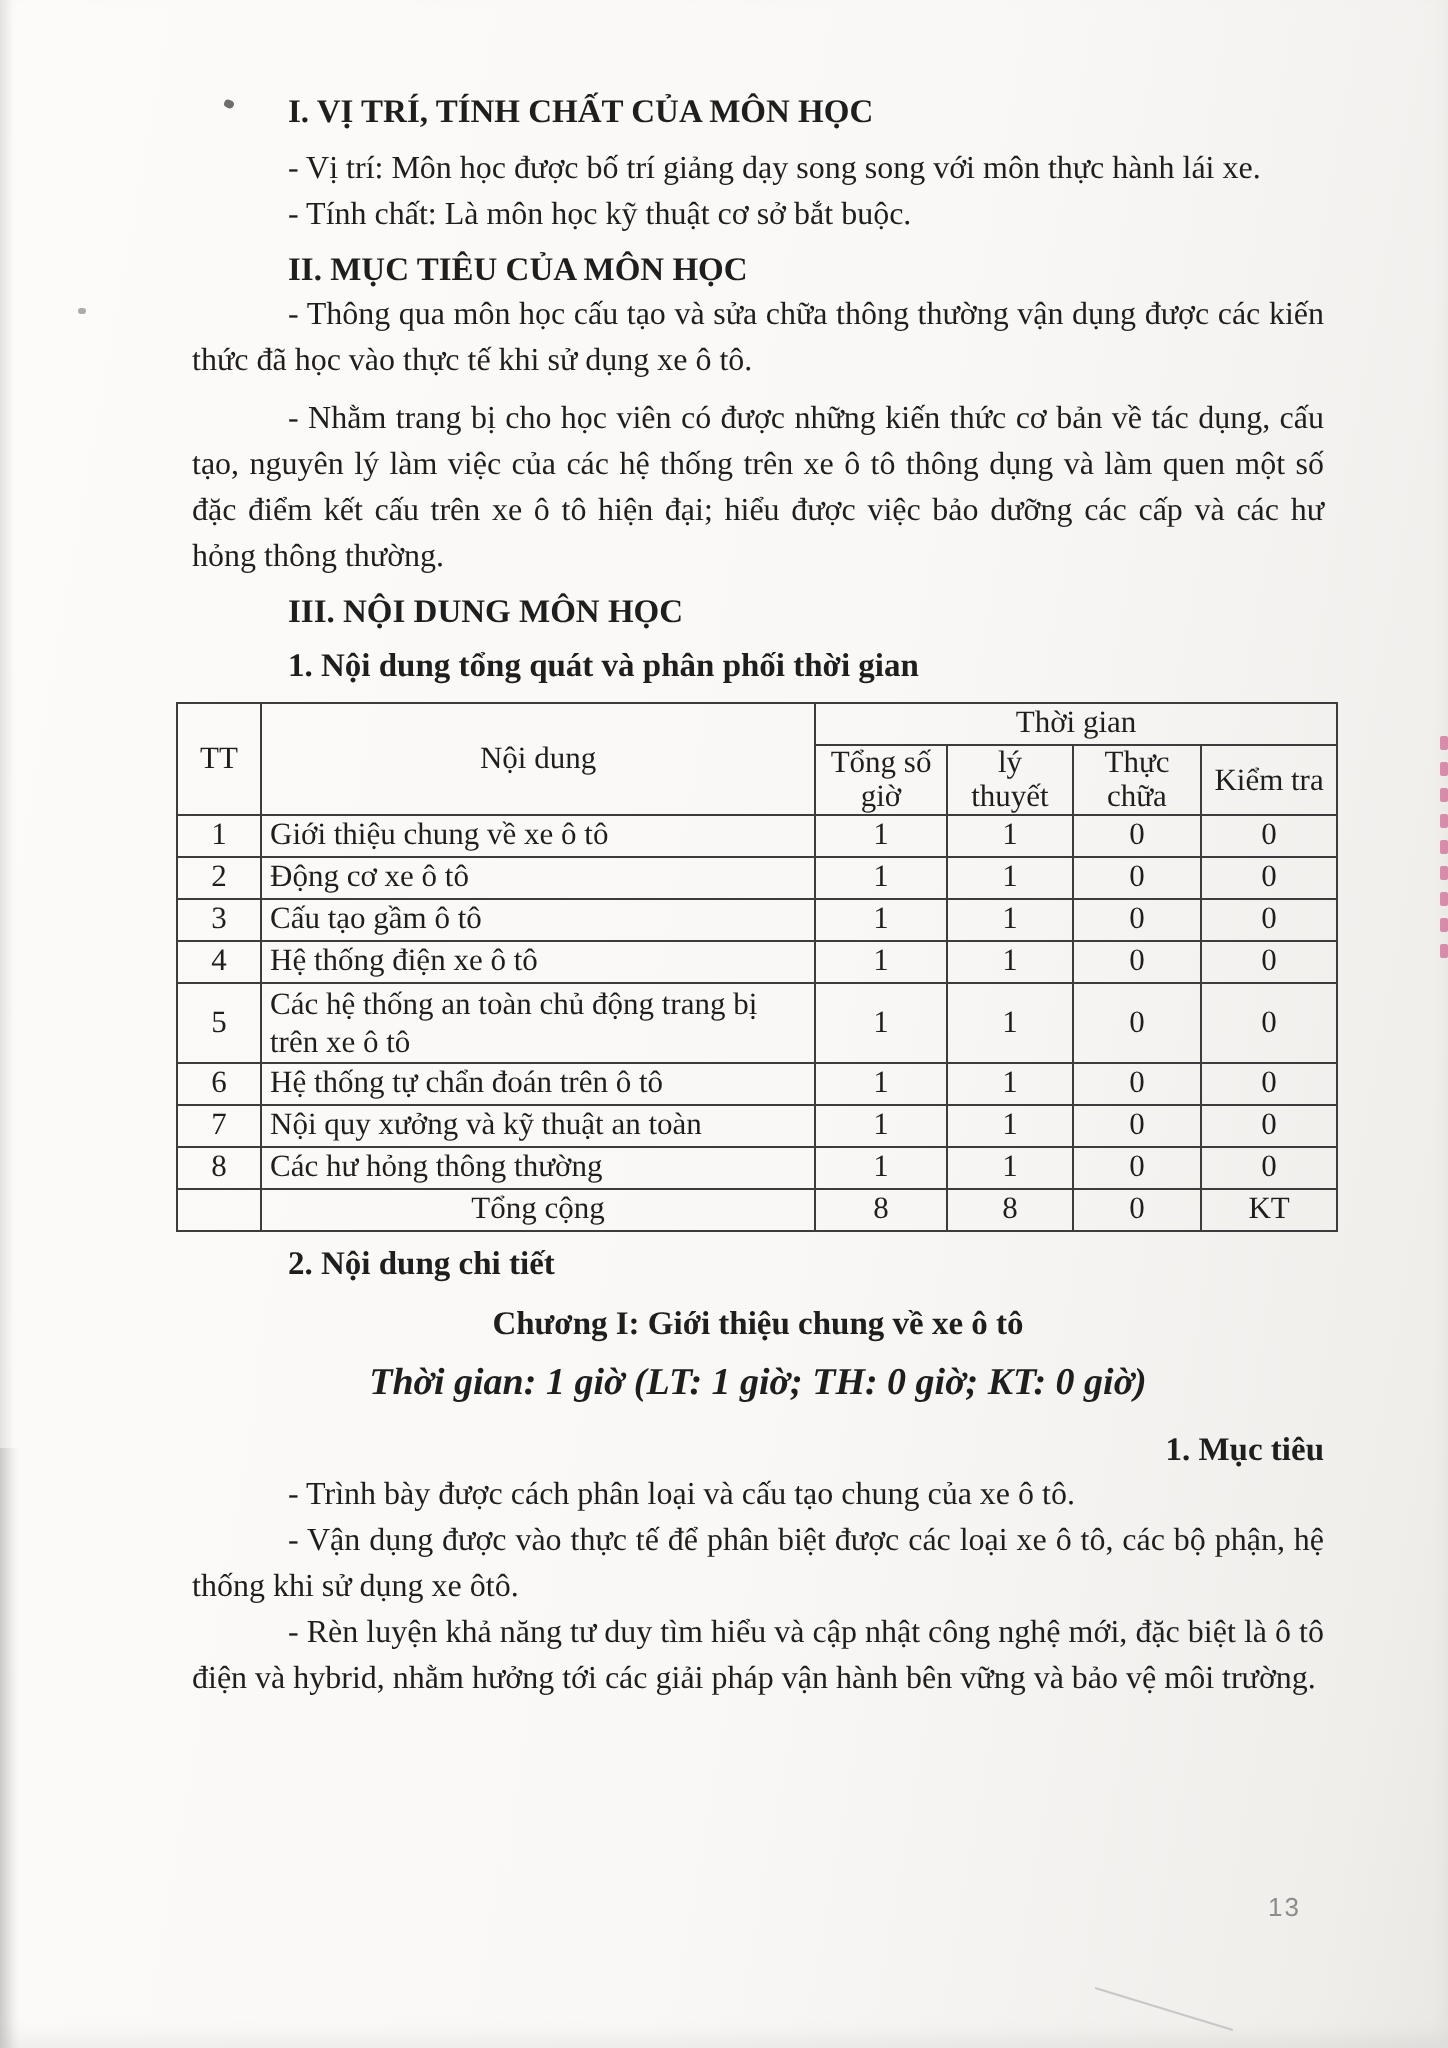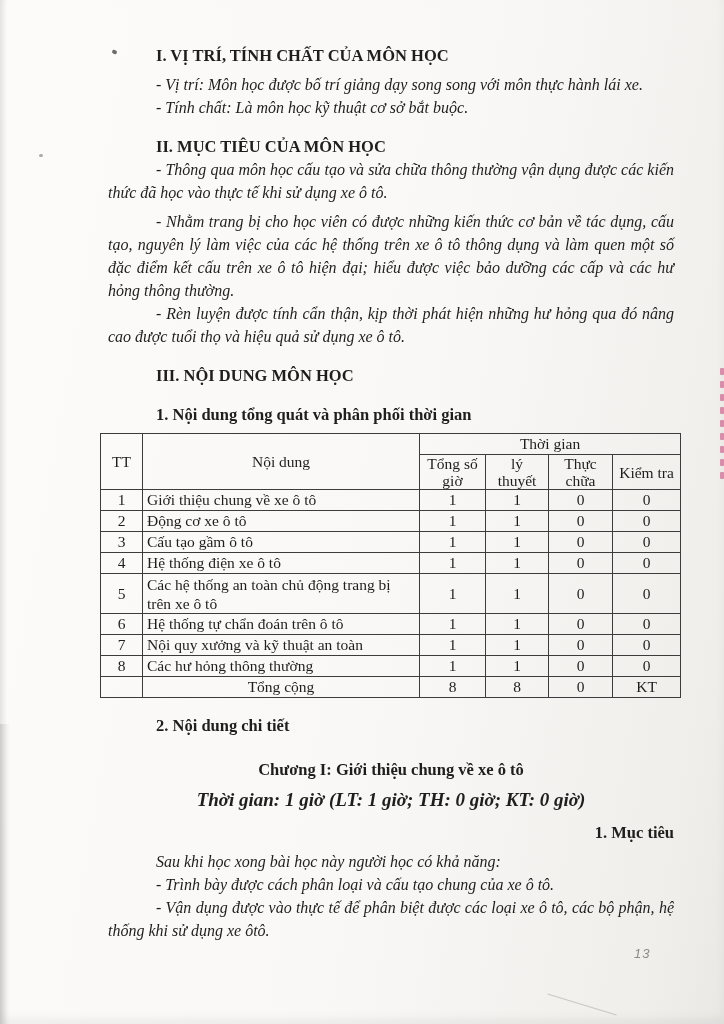--- a/index.html
+++ b/index.html
@@ -15,31 +15,31 @@
   }
   .edge-left{
     position:absolute;left:0;top:0;bottom:0;width:7px;
     background:linear-gradient(to right,rgba(60,60,60,0.10),rgba(60,60,60,0));
   }
   .edge-left-bottom{
     position:absolute;left:0;bottom:0;width:10px;height:300px;
     background:linear-gradient(to right,rgba(60,60,60,0.14),rgba(60,60,60,0));
   }
   .content{
-    position:absolute;left:108px;top:44px;width:566px;
+    position:absolute;left:96px;top:44px;width:566px;
   }
   p{margin:0;font-size:16px;line-height:23px;text-align:justify;}
-  .indent{text-indent:48px;font-style:italic;}
+  .indent{text-indent:48px;}
   .heading{
     font-weight:bold;font-size:16.5px;line-height:23px;
     text-indent:48px;text-align:left;
   }
-  .mt6{margin-top:6px;} .mt8{margin-top:16px;} .mt10{margin-top:10px;text-align:right;}
+  .mt6{margin-top:6px;} .mt8{margin-top:4px;} .mt10{margin-top:10px;text-align:right;}
   .center{text-align:center;text-indent:0;}
-  .chapter-title{font-weight:bold;font-size:16.5px;line-height:23px;margin-top:21px;}
+  .chapter-title{font-weight:bold;font-size:16.5px;line-height:23px;margin-top:7px;}
   .chapter-time{font-weight:bold;font-style:italic;font-size:19px;line-height:23px;margin-top:7px;}
 
   table.schedule{
     border-collapse:collapse;
     margin:7px 0 0 -8px;
     width:580px;
     table-layout:fixed;
     font-size:15.5px;
   }
   table.schedule th, table.schedule td{
@@ -54,21 +54,21 @@
   tr.subhead th{height:34px;line-height:17px;}
   td.c{text-align:center;}
   td.name{text-align:left;line-height:20px;}
   tr.r{height:21px;}
   tr.r-tall{height:40px;}
   tr.r-tall td.name{line-height:19px;}
 
   .page-number{
     position:absolute;left:634px;top:946px;
     font-family:"Liberation Sans","DejaVu Sans",sans-serif;
-    font-size:13px;color:#8c8c8c;letter-spacing:1px;font-style:italic;
+    font-size:13px;color:#8c8c8c;letter-spacing:1px;
   }
   .edge-marks{position:absolute;right:0;top:368px;width:5px;height:120px;}
   .edge-marks i{
     display:block;width:4px;height:7px;margin:0 0 6px auto;
     background:rgba(201,62,118,0.55);border-radius:1px;
   }
   .speck1{position:absolute;left:112px;top:50px;width:5px;height:4px;background:#4a4a4a;border-radius:2px;transform:rotate(25deg);opacity:.8;}
   .speck2{position:absolute;left:39px;top:154px;width:4px;height:3px;background:#8a8a8a;border-radius:2px;opacity:.7;}
   .streak{
     position:absolute;left:546px;top:1004px;width:72px;height:1px;
@@ -86,21 +86,20 @@
 
   <div class="content">
 
     <div class="heading">I. VỊ TRÍ, TÍNH CHẤT CỦA MÔN HỌC</div>
     <p class="indent mt6">- Vị trí: Môn học được bố trí giảng dạy song song với môn thực hành lái xe.</p>
     <p class="indent">- Tính chất: Là môn học kỹ thuật cơ sở bắt buộc.</p>
 
     <div class="heading mt8">II. MỤC TIÊU CỦA MÔN HỌC</div>
     <p class="indent">- Thông qua môn học cấu tạo và sửa chữa thông thường vận dụng được các kiến thức đã học vào thực tế khi sử dụng xe ô tô.</p>
     <p class="indent mt6">- Nhằm trang bị cho học viên có được những kiến thức cơ bản về tác dụng, cấu tạo, nguyên lý làm việc của các hệ thống trên xe ô tô thông dụng và làm quen một số đặc điểm kết cấu trên xe ô tô hiện đại; hiểu được việc bảo dưỡng các cấp và các hư hỏng thông thường.</p>
-    <p class="indent">- Rèn luyện được tính cẩn thận, kịp thời phát hiện những hư hỏng qua đó nâng cao được tuổi thọ và hiệu quả sử dụng xe ô tô.</p>
 
     <div class="heading mt8">III. NỘI DUNG MÔN HỌC</div>
     <div class="heading mt8">1. Nội dung tổng quát và phân phối thời gian</div>
 
     <table class="schedule">
       <colgroup>
         <col style="width:42px">
           <col style="width:277px">
           <col style="width:66px">
         <col style="width:63px">
@@ -195,23 +194,23 @@
         </tr>
       </tbody>
     </table>
 
     <div class="heading mt8">2. Nội dung chi tiết</div>
 
     <div class="chapter-title center">Chương I: Giới thiệu chung về xe ô tô</div>
     <div class="chapter-time center">Thời gian: 1 giờ (LT: 1 giờ; TH: 0 giờ; KT: 0 giờ)</div>
 
     <div class="heading mt10">1. Mục tiêu</div>
-    <p class="indent mt6">Sau khi học xong bài học này người học có khả năng:</p>
     <p class="indent">- Trình bày được cách phân loại và cấu tạo chung của xe ô tô.</p>
     <p class="indent">- Vận dụng được vào thực tế để phân biệt được các loại xe ô tô, các bộ phận, hệ thống khi sử dụng xe ôtô.</p>
+    <p class="indent">- Rèn luyện khả năng tư duy tìm hiểu và cập nhật công nghệ mới, đặc biệt là ô tô điện và hybrid, nhằm hưởng tới các giải pháp vận hành bên vững và bảo vệ môi trường.</p>
 
   </div>
 
   <div class="edge-marks">
     <i></i>
       <i></i>
       <i></i>
       <i></i>
       <i></i>
       <i></i>

